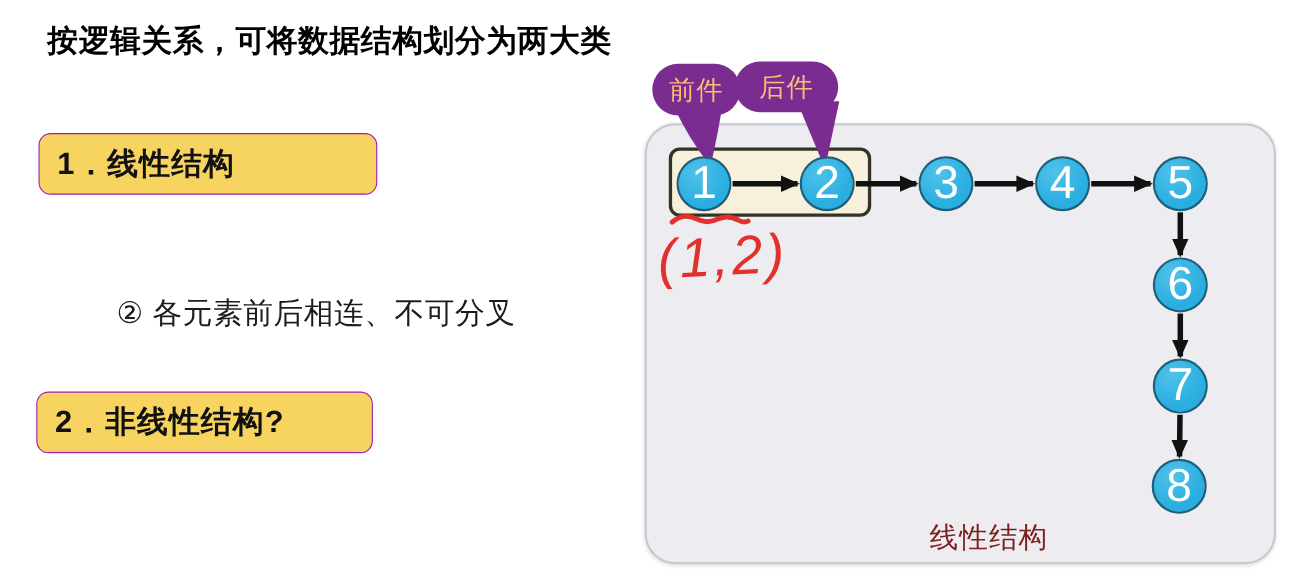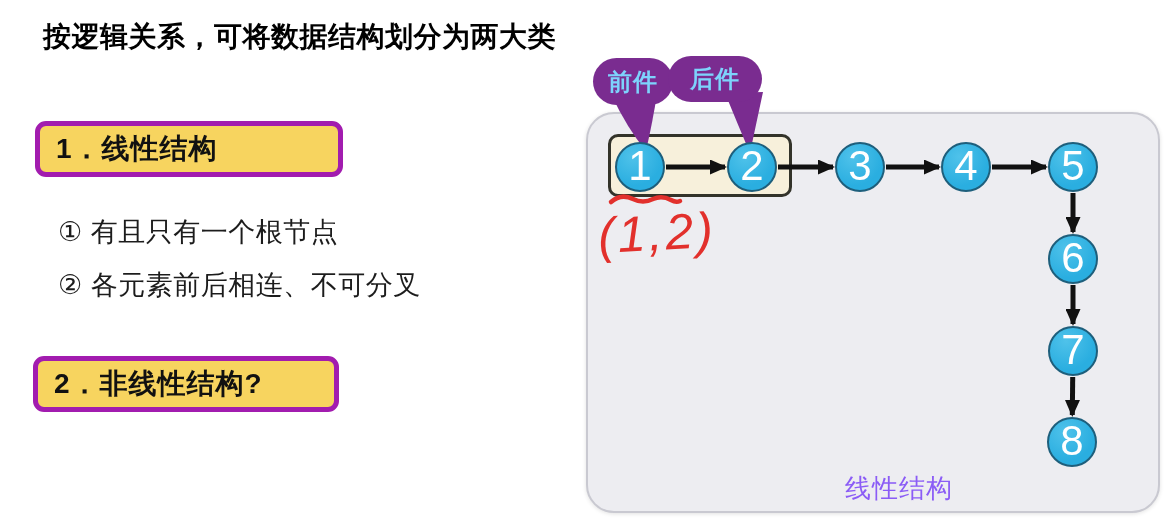--- a/index.html
+++ b/index.html
@@ -19,21 +19,21 @@
     top: 18px;
     font-size: 28px;
     font-weight: bold;
     color: #000000;
     letter-spacing: 0.5px;
     white-space: nowrap;
   }
   .ybox {
     position: absolute;
     background: var(--highlight-yellow, #F7D45F);
-    border: 5px solid #a21caf;
+    border: 1px solid #a21caf;
     border-radius: 11px;
     box-sizing: border-box;
     display: flex;
     align-items: center;
     padding-left: 16px;
     font-size: 28px;
     font-weight: bold;
     color: #111111;
     letter-spacing: 1px;
     white-space: nowrap;
@@ -42,21 +42,21 @@
   .ybox2 { left: 33px; top: 329px; width: 306px; height: 56px; margin-top: 27px; }
   .bullet {
     position: absolute;
     left: 58px;
     font-size: 27px;
     color: #1c1c1c;
     letter-spacing: 0.5px;
     white-space: nowrap;
   }
   .bullet1 { top: 214px; }
-  .bullet2 { top: 267px; }
+  .bullet2 { top: 267px; margin-left: 48px; }
 
   
   .panel {
     position: absolute;
     left: 586px;
     top: 112px;
     width: 574px;
     height: 401px;
     background: var(--panel-gray, #EDEDF1);
     border: 2px solid #c9c9d1;
@@ -102,23 +102,23 @@
     font-size: 42px;
     line-height: 44px;
     text-align: center;
     z-index: 4;
   }
 
   .bubble {
     position: absolute;
     background: var(--callout-purple, #7A2C90);
     border-radius: 24px;
-    color: #7dd3fc;
+    color: #fdba74;
     font-size: 24px;
-    font-weight: bold;
+    font-weight: normal;
     display: flex;
     align-items: center;
     justify-content: center;
     letter-spacing: 1px;
     z-index: 5;
     white-space: nowrap;
   }
   .bubble1 { left: 593px; top: 58px; width: 80px; height: 47px; }
   .bubble2 { left: 668px; top: 56px; width: 94px; height: 46px; }
 
@@ -132,38 +132,37 @@
     letter-spacing: 3px;
     transform: rotate(-3deg);
     z-index: 4;
     white-space: nowrap;
   }
   .caption {
     position: absolute;
     left: 845px;
     top: 471px;
     font-size: 26px;
-    color: #8b5cf6;
+    color: #7f1d1d;
     letter-spacing: 1px;
     z-index: 2;
     white-space: nowrap;
   }
 </style>
 </head>
 <body>
 
 <div class="stage">
 
   <div class="page-title">按逻辑关系，可将数据结构划分为两大类</div>
 
   <div class="ybox ybox1">
     <span>1．线性结构</span>
   </div>
 
-  <div class="bullet bullet1">① 有且只有一个根节点</div>
   <div class="bullet bullet2">② 各元素前后相连、不可分叉</div>
 
   <div class="ybox ybox2">
     <span>2．非线性结构?</span>
   </div>
 
   <div class="panel"></div>
 
   <div class="pairbox"></div>
 

